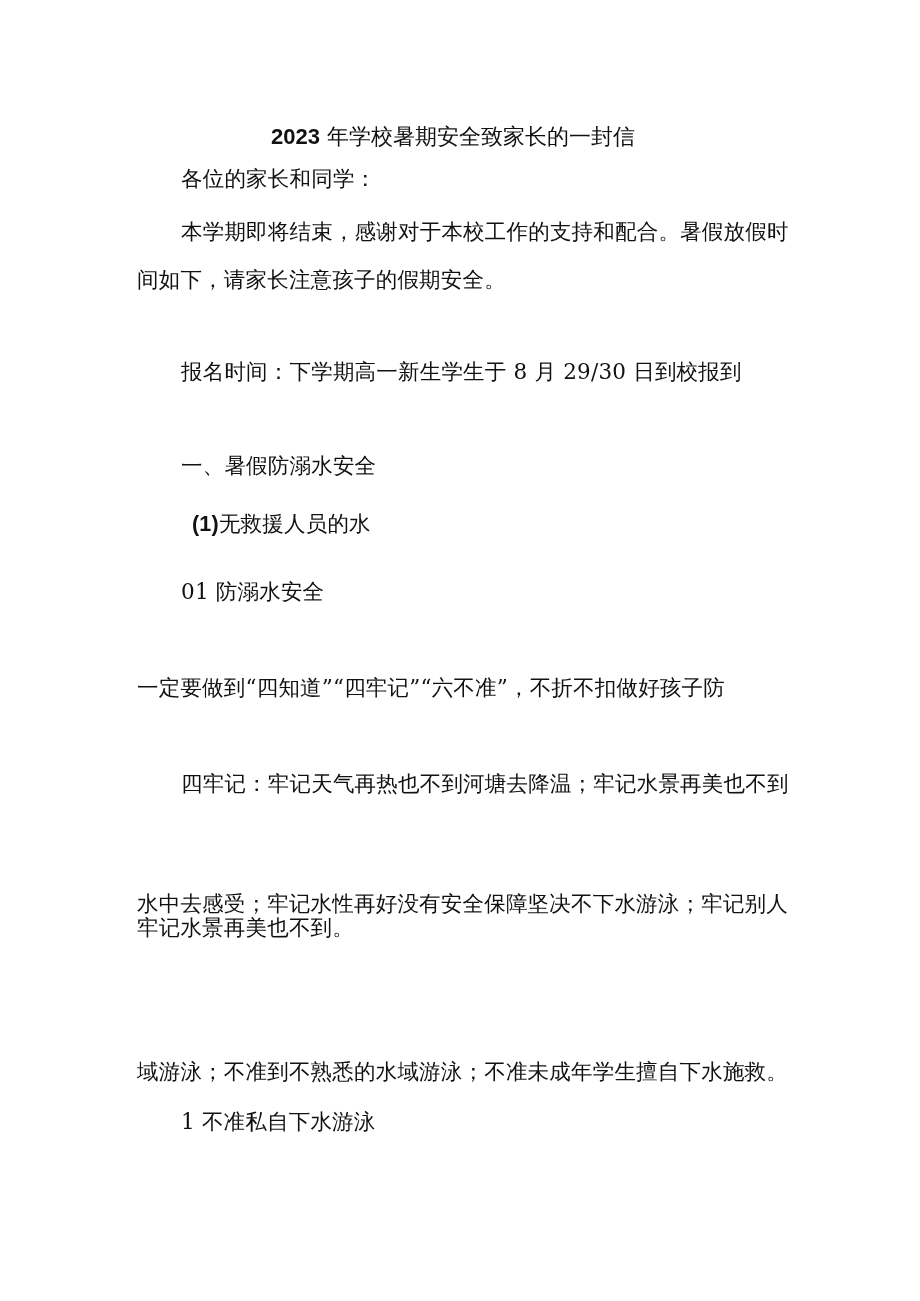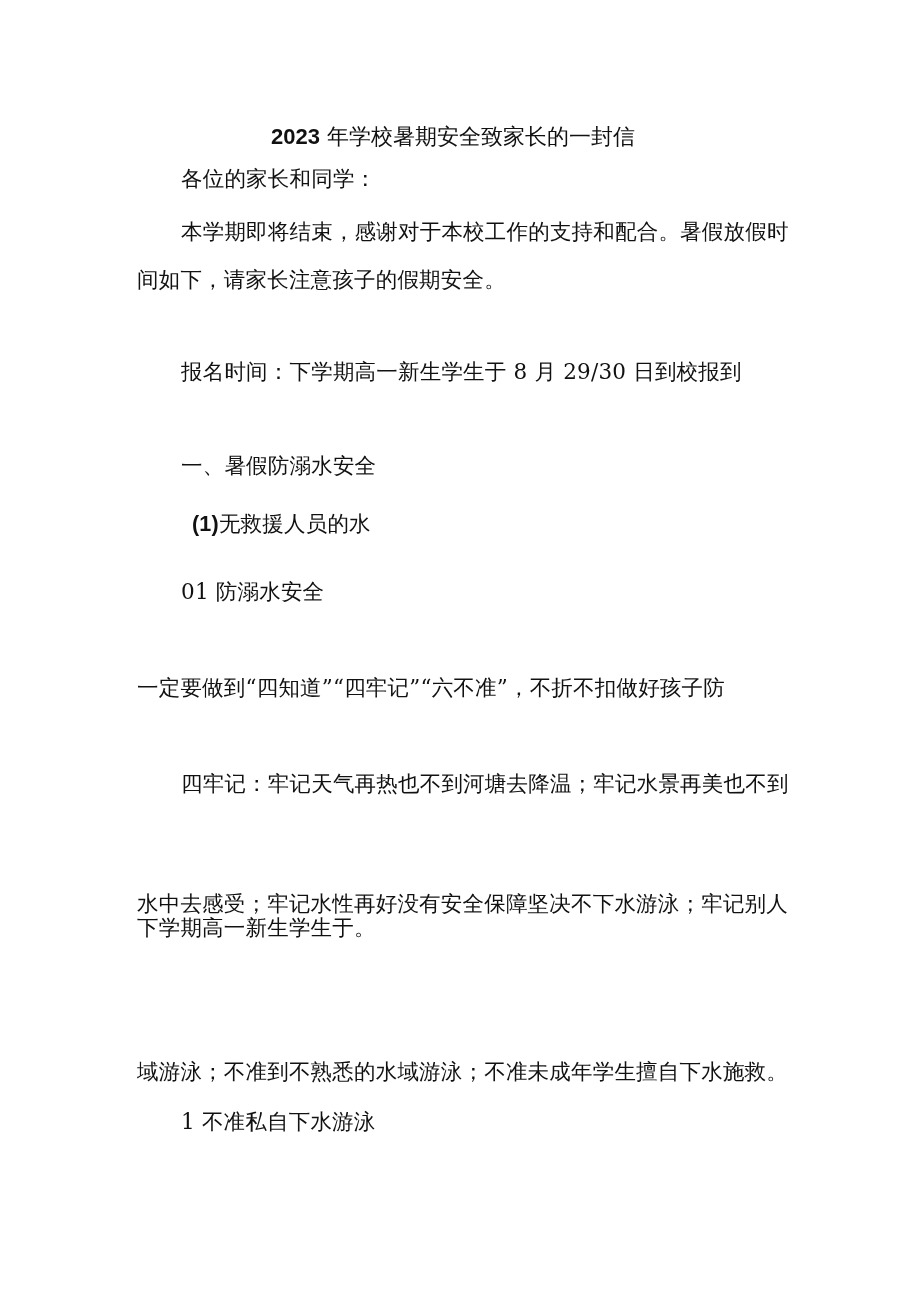--- a/index.html
+++ b/index.html
@@ -76,19 +76,19 @@
     <span class="num">(1)</span><span>无救援人员的水</span>
   </div>
 
   <div class="line" style="left:181px; top:578px;">01 防溺水安全</div>
 
   <div class="line" style="left:137px; top:674px;">一定要做到“四知道”“四牢记”“六不准”，不折不扣做好孩子防</div>
 
 
   <div class="line" style="left:181px; top:770px;">四牢记：牢记天气再热也不到河塘去降温；牢记水景再美也不到</div>
   <div class="line" style="left:137px; top:866px;margin-top:24px;">水中去感受；牢记水性再好没有安全保障坚决不下水游泳；牢记别人</div>
-  <div class="line" style="left:137px; top:914px;">下学期高一新生学生于。</div>
+  <div class="line" style="left:137px; top:914px;">牢记水景再美也不到。</div>
 
   <div class="line" style="left:137px; top:1058px;">域游泳；不准到不熟悉的水域游泳；不准未成年学生擅自下水施救。</div>
 
   <div class="line" style="left:181px; top:1108px;">1 不准私自下水游泳</div>
 
 </div>
 
 </body></html>

